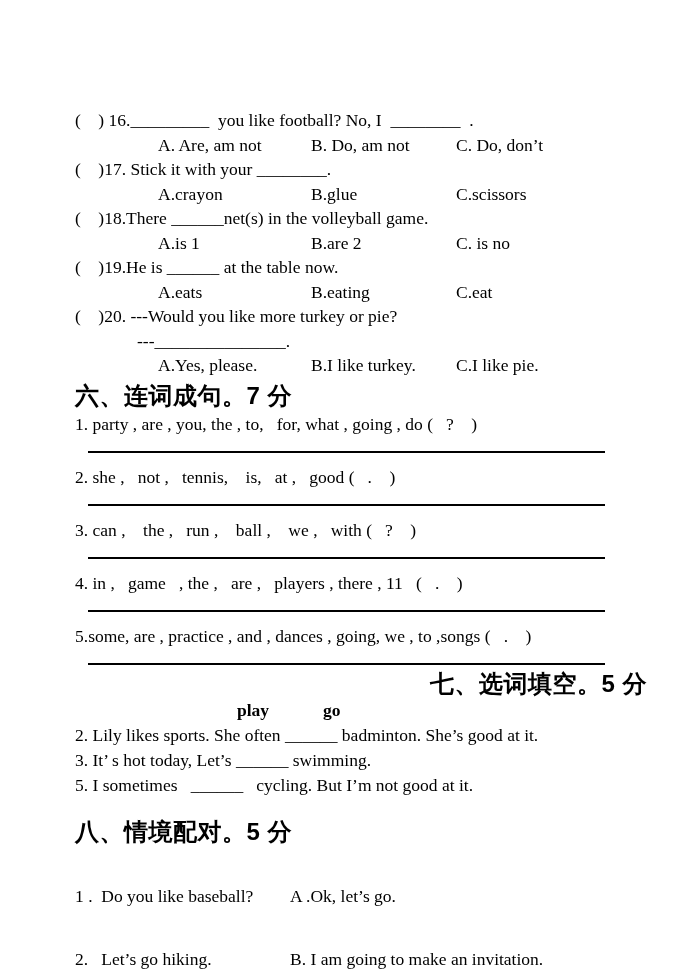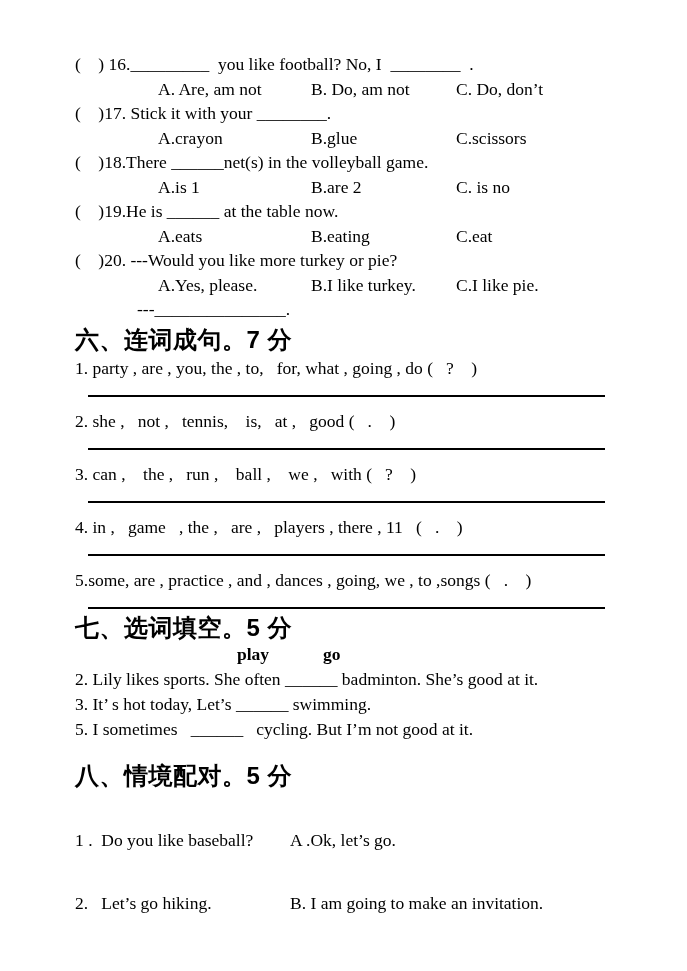--- a/index.html
+++ b/index.html
@@ -5,40 +5,40 @@
   html, body { margin: 0; padding: 0; background: #ffffff; }
   .page {
     position: relative;
     width: 687px;
     height: 971px;
     background: #ffffff;
     color: #000000;
     font-family: "Liberation Serif", "DejaVu Serif", serif;
     font-size: 17.5px;
     box-sizing: border-box;
-    padding: 52px 40px 0 75px;
+    padding: 108px 40px 0 75px;
     overflow: hidden;
   }
   .line { white-space: pre; line-height: 24.5px; }
   
   .opts { padding-left: 55px; }
   .col-a { display: inline-block; width: 153px; margin-left: 28px; }
   .col-b { display: inline-block; width: 145px; }
   .stem2 { padding-left: 62px; }
   
   .cjk {
     font-family: "Liberation Sans", "DejaVu Sans", sans-serif;
     font-weight: bold;
     font-size: 24px;
     line-height: 28px;
     margin: 0;
     letter-spacing: 0.5px;
   }
   .h6 { margin-top: 4px; }
-  .h7 { margin-top: 5px; }
+  .h7 { margin-top: 5px; text-align: right; }
   .h8 { margin-top: 20px; }
   
   .q6 { white-space: pre; line-height: 25px; margin-top: 12px; }
   .q6.first { margin-top: 2px; }
   .ansline {
     height: 0;
     border-top: 2px solid #000000;
     width: 517px;
     margin: 14px 0 0 13px;
   }
@@ -62,22 +62,22 @@
     <div class="line">(    )17. Stick it with your ________.</div>
     <div class="line opts"><span class="col-a">A.crayon</span><span class="col-b">B.glue</span><span>C.scissors</span></div>
 
     <div class="line">(    )18.There ______net(s) in the volleyball game.</div>
     <div class="line opts"><span class="col-a">A.is 1</span><span class="col-b">B.are 2</span><span>C. is no</span></div>
 
     <div class="line">(    )19.He is ______ at the table now.</div>
     <div class="line opts"><span class="col-a">A.eats</span><span class="col-b">B.eating</span><span>C.eat</span></div>
 
     <div class="line">(    )20. ---Would you like more turkey or pie?</div>
+    <div class="line stem2">---_______________.</div>
     <div class="line opts"><span class="col-a">A.Yes, please.</span><span class="col-b">B.I like turkey.</span><span>C.I like pie.</span></div>
-    <div class="line stem2">---_______________.</div>
   </section>
 
   <section>
     <h2 class="cjk h6">六、连词成句。7 分</h2>
     <div class="q6 first">1. party , are , you, the , to,   for, what , going , do (   ?    )</div>
     <div class="ansline"></div>
     <div class="q6">2. she ,   not ,   tennis,    is,   at ,   good (   .    )</div>
     <div class="ansline"></div>
     <div class="q6">3. can ,    the ,   run ,    ball ,    we ,   with (   ?    )</div>
     <div class="ansline"></div>

